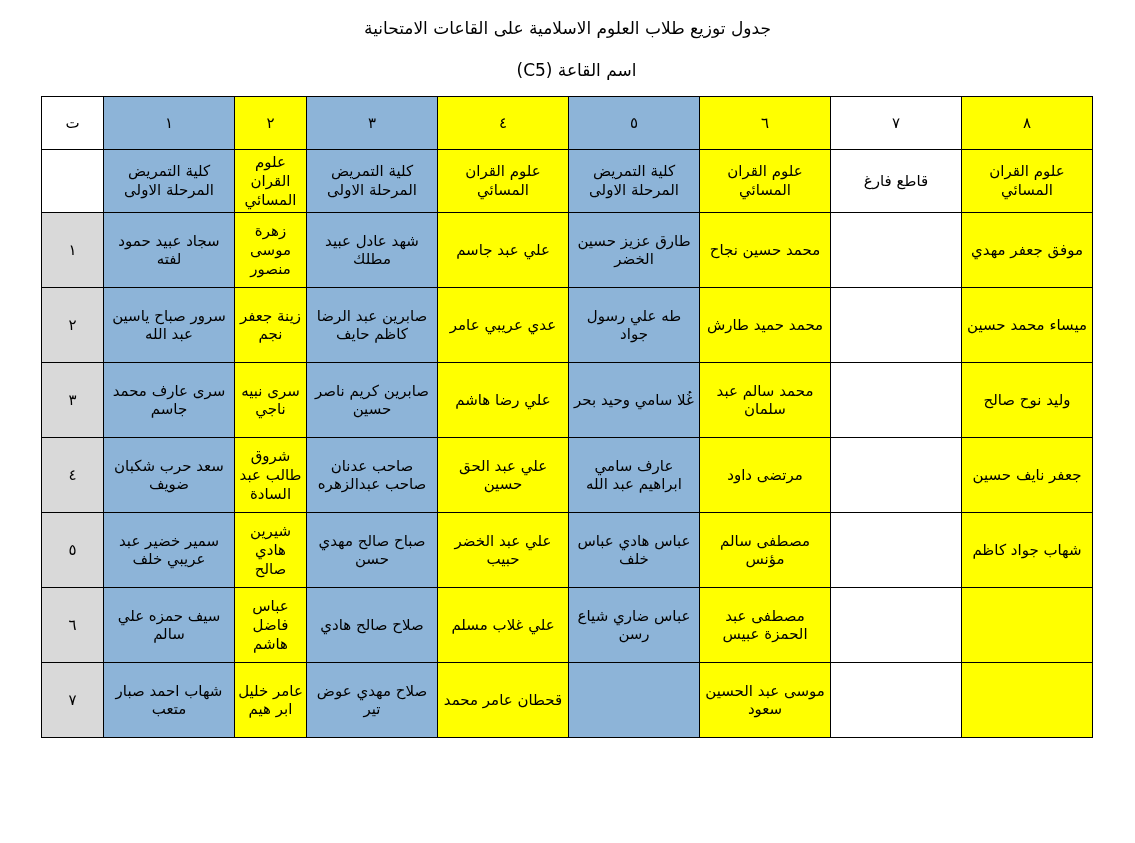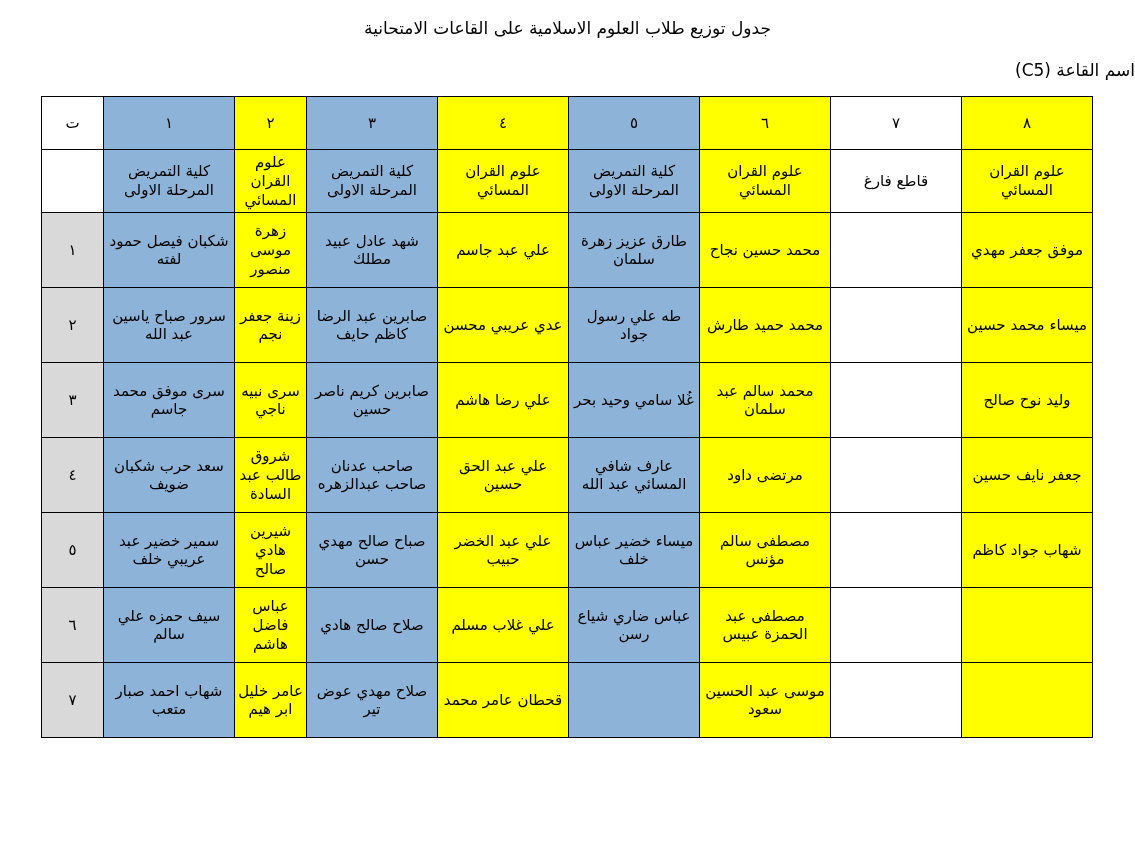--- a/index.html
+++ b/index.html
@@ -27,21 +27,20 @@
   .doc-title {
     font-size: 17px;
     font-weight: normal;
     margin: 0 0 22px 0;
     letter-spacing: 0;
   }
   .hall-title {
     font-size: 17px;
     font-weight: normal;
     margin: 0 0 16px 18px;
-    text-align: right;
   }
   .table-wrap {
     padding: 0 42px 0 42px;
   }
   table.grid {
     border-collapse: collapse;
     width: 1051px;
     table-layout: fixed;
     direction: rtl;
   }
@@ -127,65 +126,65 @@
             <td class="subhdr bg-yellow">علوم القران المسائي</td>
             <td class="subhdr bg-blue">كلية التمريض المرحلة الاولى</td>
             <td class="subhdr bg-yellow">علوم القران المسائي</td>
             <td class="subhdr bg-blue">كلية التمريض المرحلة الاولى</td>
             <td class="subhdr hdr-seq"></td>
           </tr>
           <tr>
             <td class="row-cell bg-yellow">موفق جعفر مهدي</td>
             <td class="row-cell bg-white"></td>
             <td class="row-cell bg-yellow">محمد حسين نجاح</td>
-            <td class="row-cell bg-blue">طارق عزيز زهرة سلمان</td>
+            <td class="row-cell bg-blue">طارق عزيز حسين الخضر</td>
             <td class="row-cell bg-yellow">علي عبد جاسم</td>
             <td class="row-cell bg-blue">شهد عادل عبيد مطلك</td>
             <td class="row-cell bg-yellow">زهرة موسى منصور</td>
-            <td class="row-cell bg-blue">شكبان فيصل حمود لفته</td>
+            <td class="row-cell bg-blue">سجاد عبيد حمود لفته</td>
             <td class="row-cell seq-cell">١</td>
           </tr>
           <tr>
             <td class="row-cell bg-yellow">ميساء محمد حسين</td>
             <td class="row-cell bg-white"></td>
             <td class="row-cell bg-yellow">محمد حميد طارش</td>
             <td class="row-cell bg-blue">طه علي رسول جواد</td>
-            <td class="row-cell bg-yellow">عدي عريبي محسن</td>
+            <td class="row-cell bg-yellow">عدي عريبي عامر</td>
             <td class="row-cell bg-blue">صابرين عبد الرضا كاظم حايف</td>
             <td class="row-cell bg-yellow">زينة جعفر نجم</td>
             <td class="row-cell bg-blue">سرور صباح ياسين عبد الله</td>
             <td class="row-cell seq-cell">٢</td>
           </tr>
           <tr>
             <td class="row-cell bg-yellow">وليد نوح صالح</td>
             <td class="row-cell bg-white"></td>
             <td class="row-cell bg-yellow">محمد سالم عبد سلمان</td>
             <td class="row-cell bg-blue">غُلا سامي وحيد بحر</td>
             <td class="row-cell bg-yellow">علي رضا هاشم</td>
             <td class="row-cell bg-blue">صابرين كريم ناصر حسين</td>
             <td class="row-cell bg-yellow">سرى نبيه ناجي</td>
-            <td class="row-cell bg-blue">سرى موفق محمد جاسم</td>
+            <td class="row-cell bg-blue">سرى عارف محمد جاسم</td>
             <td class="row-cell seq-cell">٣</td>
           </tr>
           <tr>
             <td class="row-cell bg-yellow">جعفر نايف حسين</td>
             <td class="row-cell bg-white"></td>
             <td class="row-cell bg-yellow">مرتضى داود</td>
-            <td class="row-cell bg-blue">عارف شافي المسائي عبد الله</td>
+            <td class="row-cell bg-blue">عارف سامي ابراهيم عبد الله</td>
             <td class="row-cell bg-yellow">علي عبد الحق حسين</td>
             <td class="row-cell bg-blue">صاحب عدنان صاحب عبدالزهره</td>
             <td class="row-cell bg-yellow">شروق طالب عبد السادة</td>
             <td class="row-cell bg-blue">سعد حرب شكبان ضويف</td>
             <td class="row-cell seq-cell">٤</td>
           </tr>
           <tr>
             <td class="row-cell bg-yellow">شهاب جواد كاظم</td>
             <td class="row-cell bg-white"></td>
             <td class="row-cell bg-yellow">مصطفى سالم مؤنس</td>
-            <td class="row-cell bg-blue">ميساء خضير عباس خلف</td>
+            <td class="row-cell bg-blue">عباس هادي عباس خلف</td>
             <td class="row-cell bg-yellow">علي عبد الخضر حبيب</td>
             <td class="row-cell bg-blue">صباح صالح مهدي حسن</td>
             <td class="row-cell bg-yellow">شيرين هادي صالح</td>
             <td class="row-cell bg-blue">سمير خضير عبد عريبي خلف</td>
             <td class="row-cell seq-cell">٥</td>
           </tr>
           <tr>
             <td class="row-cell bg-yellow"></td>
             <td class="row-cell bg-white"></td>
             <td class="row-cell bg-yellow">مصطفى عبد الحمزة عبيس</td>

